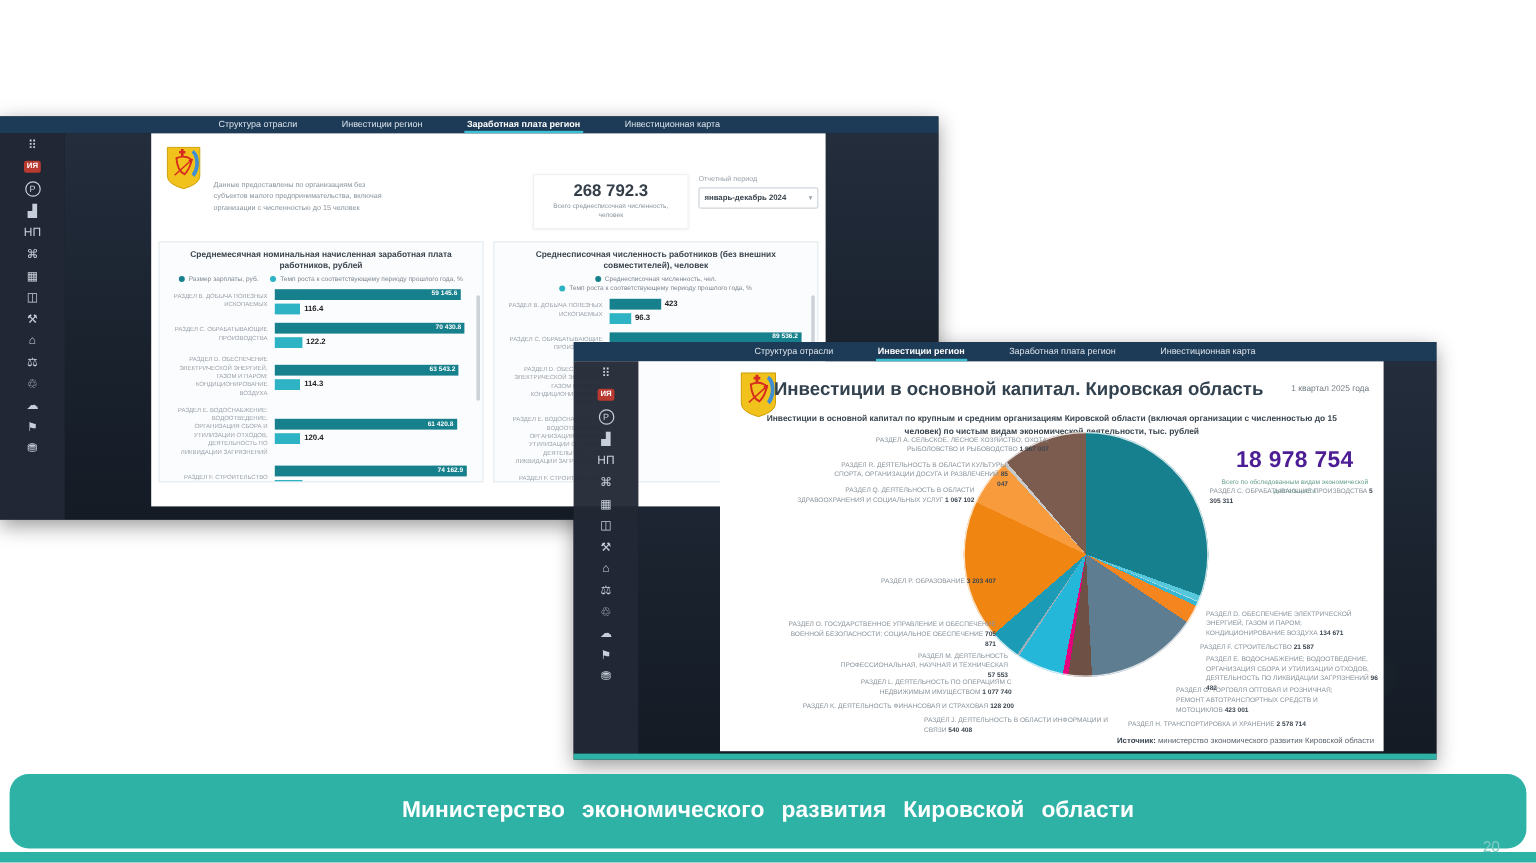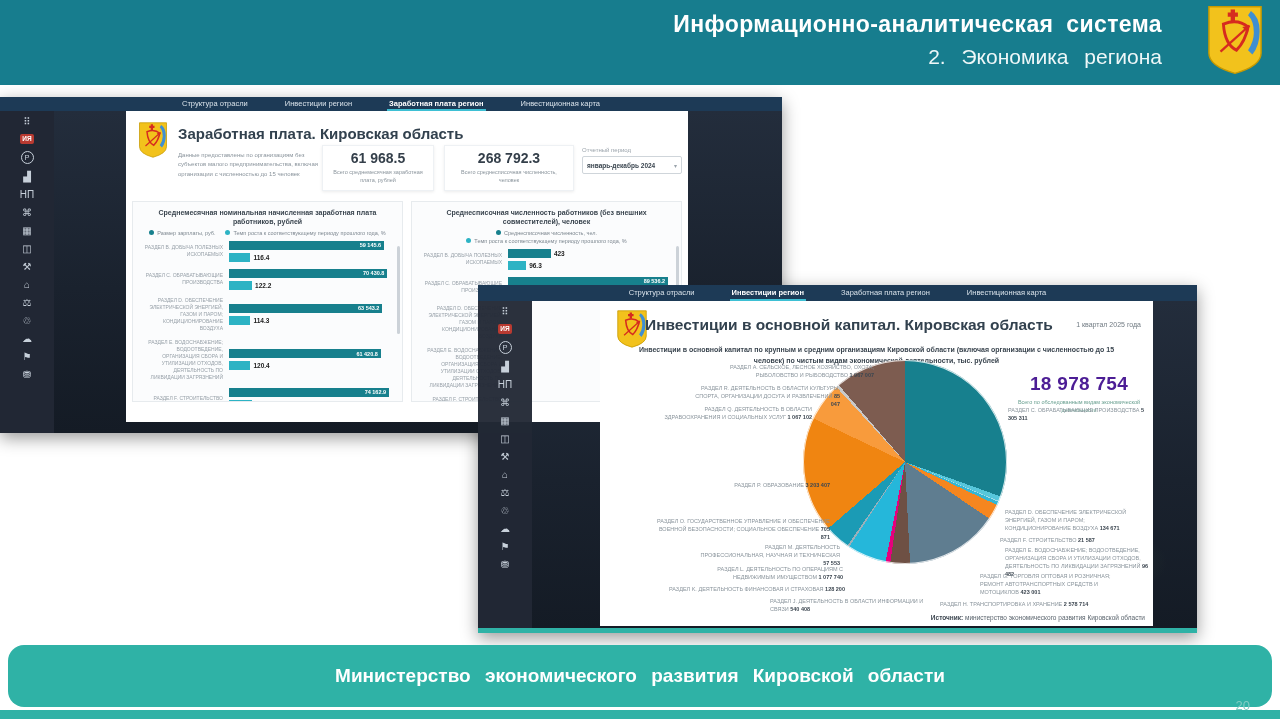--- a/index.html
+++ b/index.html
@@ -113,34 +113,20 @@
   .footer-text{position:absolute;left:0;right:0;top:0;height:62px;display:flex;align-items:center;
                justify-content:center;color:#fff;font-size:19px;font-weight:bold;word-spacing:9px;}
   .page-num{position:absolute;right:30px;bottom:6px;font-size:13px;color:#7fccc3;}
   .bottom-strip{position:absolute;left:0;top:710px;width:1280px;height:9px;background:#2fb2a6;}
 </style>
 </head>
 <body>
 
 <div class="slide">
 
-  <div class="top-band">
-    <div class="hdr-titles">
-      <div class="hdr-l1">Информационно-аналитическая система</div>
-      <div class="hdr-l2">2. Экономика региона</div>
-    </div>
-    <svg class="gerb-big" width="58" height="72" viewBox="0 0 40 48">
-      <path d="M2,1 h36 v32 q0,9 -18,14 q-18,-5 -18,-14 z" fill="#f2c21c" stroke="#c79a00" stroke-width="1"></path>
-      <path d="M31,4 q6,4 6,14 q0,10 -5,16 l-3,-3 q4,-6 4,-12 q0,-8 -4,-12 z" fill="#3f8fd2"></path>
-      <path d="M17,3 h3 v2 h2 v3 h-2 v3 h-3 v-3 h-2 v-3 h2 z" fill="#d62b1f"></path>
-      <path d="M12,13 q10,-4 17,2 q-2,10 -8,16 q-8,-4 -9,-18 z" fill="none" stroke="#d62b1f" stroke-width="2"></path>
-      <path d="M10,32 L30,14" stroke="#d62b1f" stroke-width="1.6"></path>
-      <path d="M30,14 l-5,1 l4,4 z" fill="#d62b1f"></path>
-    </svg>
-  </div>
 
   <div class="shot shot1">
     <div class="nav">
         <span class="tab">Структура отрасли</span>
         <span class="tab">Инвестиции регион</span>
         <span class="tab active">Заработная плата регион</span>
         <span class="tab">Инвестиционная карта</span>
       </div>
     <div class="side">
         <span class="sbicon ">⠿</span>
@@ -162,26 +148,21 @@
     <div class="photo"></div>
     <div class="panel">
       <svg class="gerb-sm" width="30" height="36" viewBox="0 0 40 48">
         <path d="M2,1 h36 v32 q0,9 -18,14 q-18,-5 -18,-14 z" fill="#f2c21c" stroke="#c79a00" stroke-width="1"></path>
         <path d="M31,4 q6,4 6,14 q0,10 -5,16 l-3,-3 q4,-6 4,-12 q0,-8 -4,-12 z" fill="#3f8fd2"></path>
         <path d="M17,3 h3 v2 h2 v3 h-2 v3 h-3 v-3 h-2 v-3 h2 z" fill="#d62b1f"></path>
         <path d="M12,13 q10,-4 17,2 q-2,10 -8,16 q-8,-4 -9,-18 z" fill="none" stroke="#d62b1f" stroke-width="2"></path>
         <path d="M10,32 L30,14" stroke="#d62b1f" stroke-width="1.6"></path>
           <path d="M30,14 l-5,1 l4,4 z" fill="#d62b1f"></path>
       </svg>
-      <div class="p-title">Заработная плата. Кировская область</div>
       <div class="p-desc">Данные предоставлены по организациям без субъектов малого предпринимательства, включая организации с численностью до 15 человек</div>
-      <div class="stat stat1">
-        <div class="stat-v">61 968.5</div>
-        <div class="stat-c">Всего среднемесячная заработная плата, рублей</div>
-      </div>
       <div class="stat stat2">
         <div class="stat-v">268 792.3</div>
         <div class="stat-c">Всего среднесписочная численность, человек</div>
       </div>
       <div class="period">
         <div class="period-l">Отчетный период</div>
         <div class="period-box">
           <span class="period-v">январь-декабрь 2024</span>
           <span class="caret">▾</span>
         </div>

